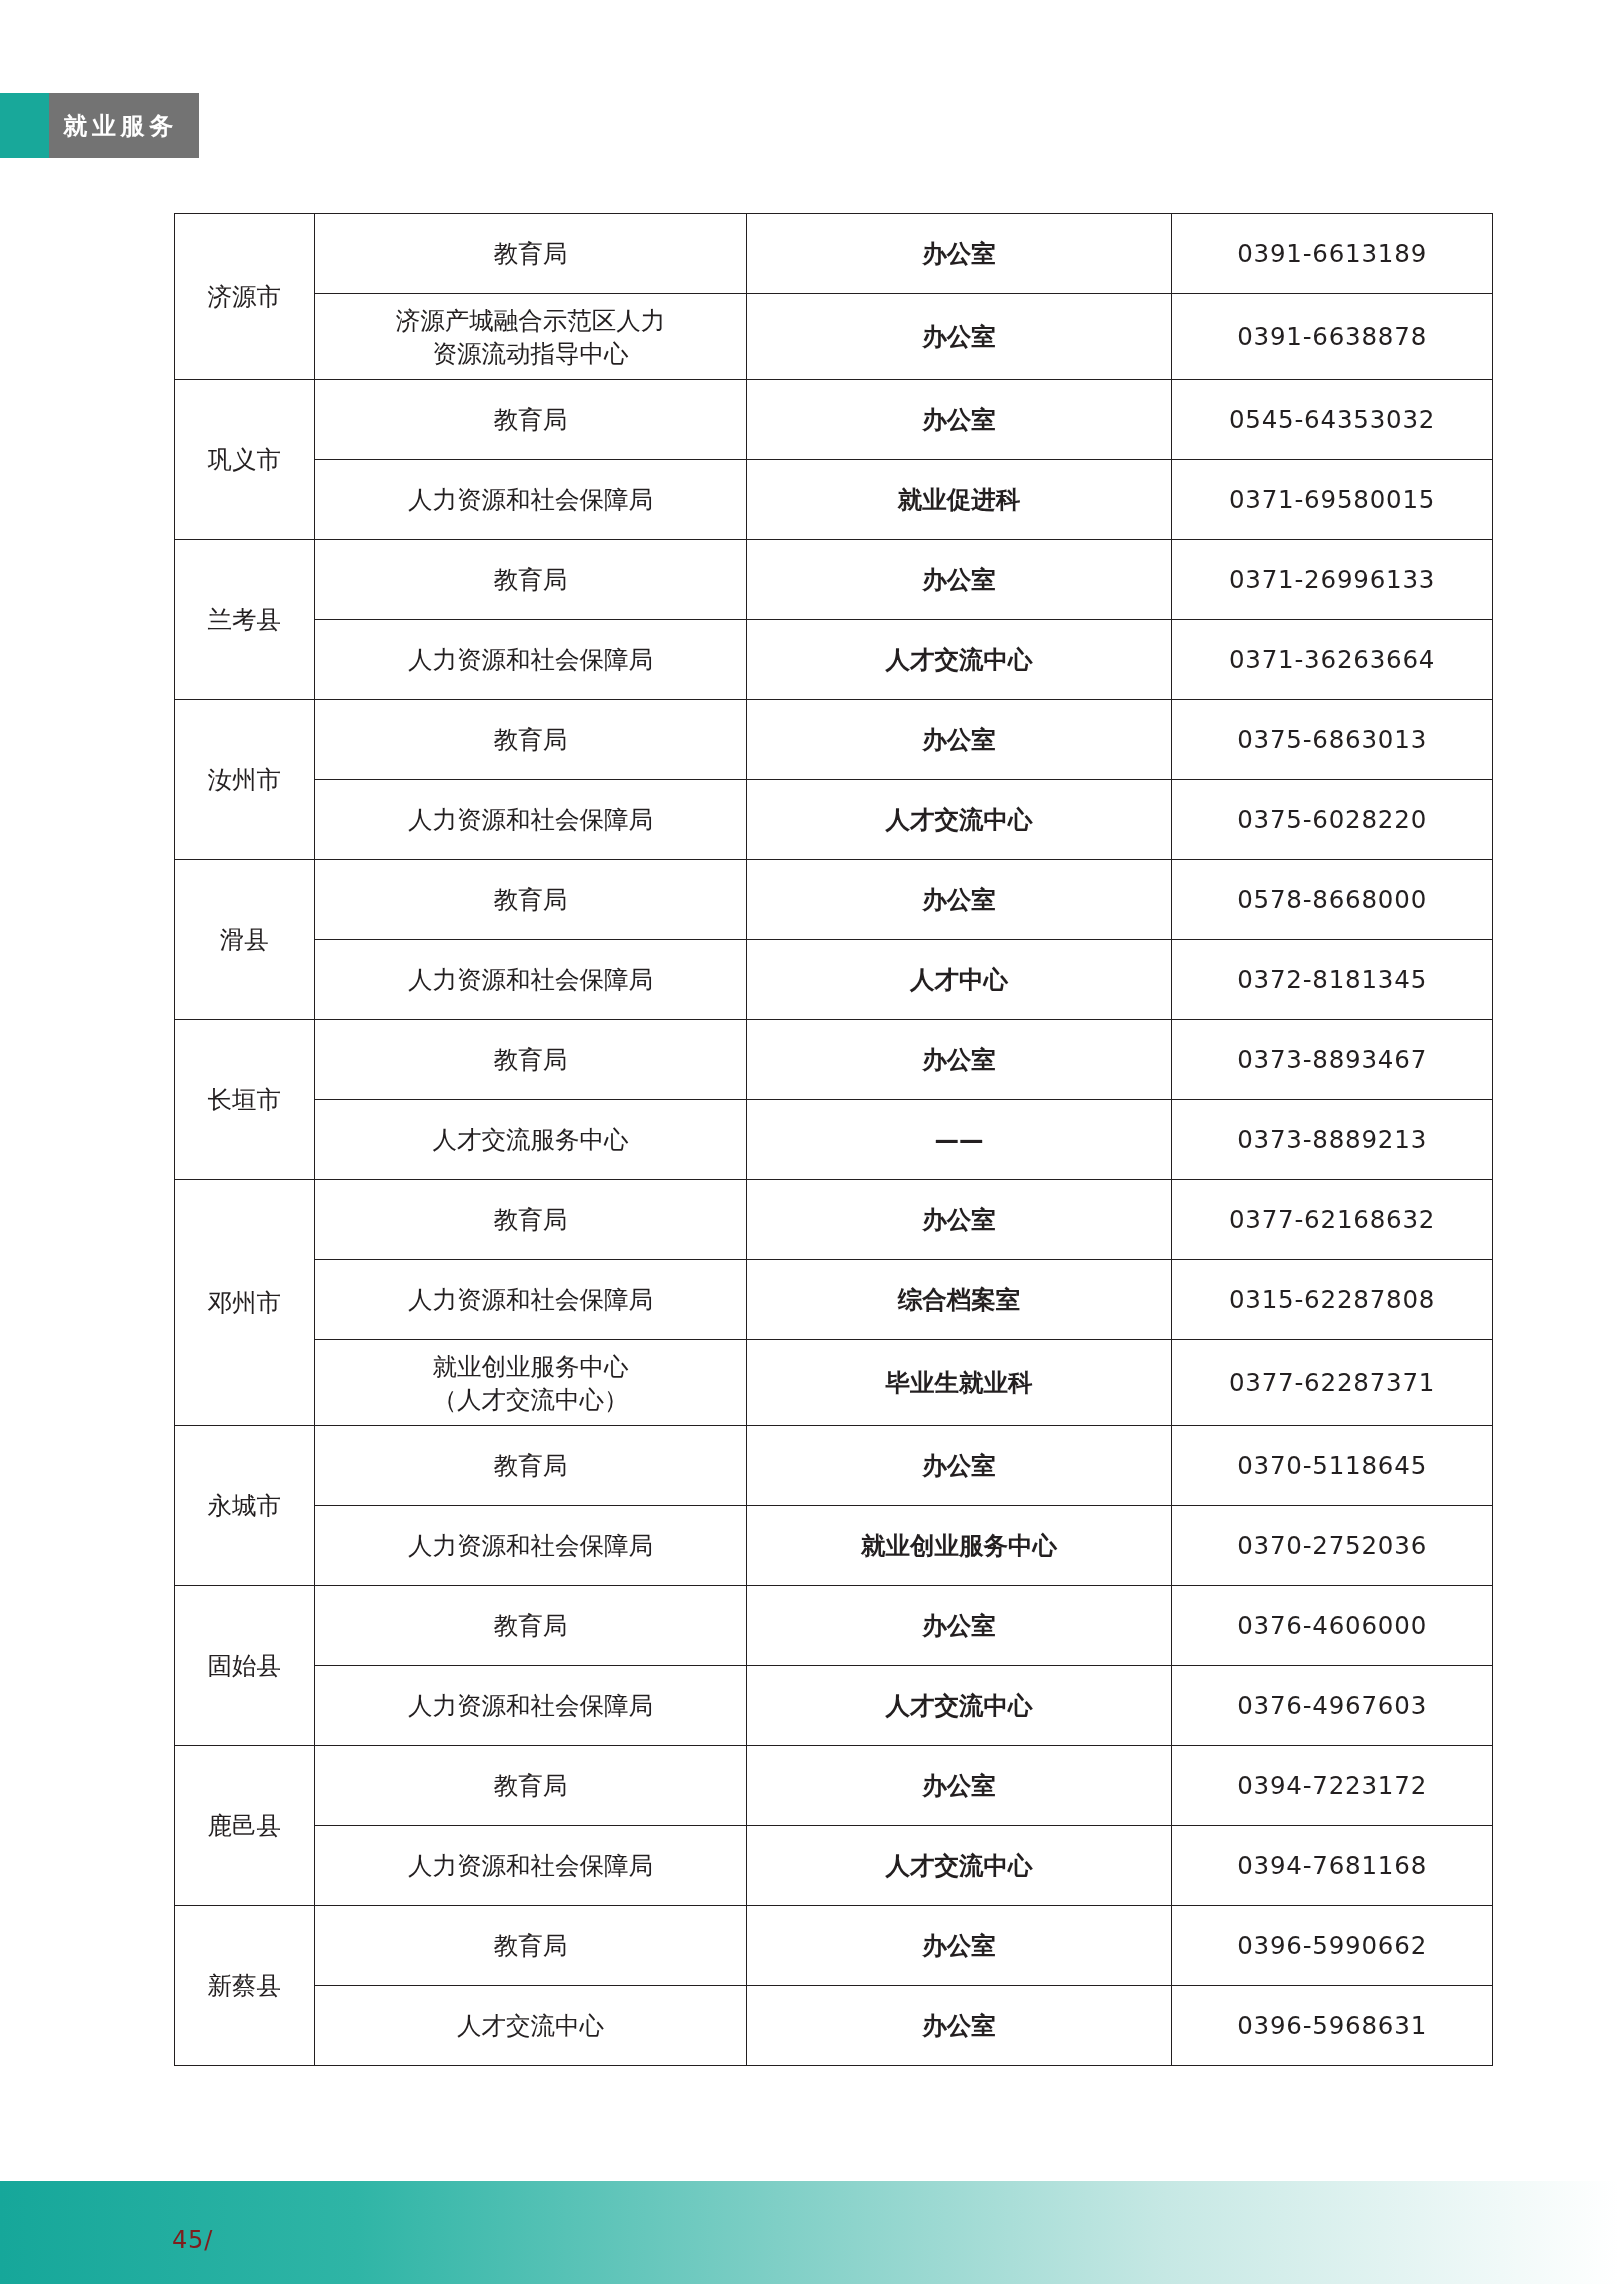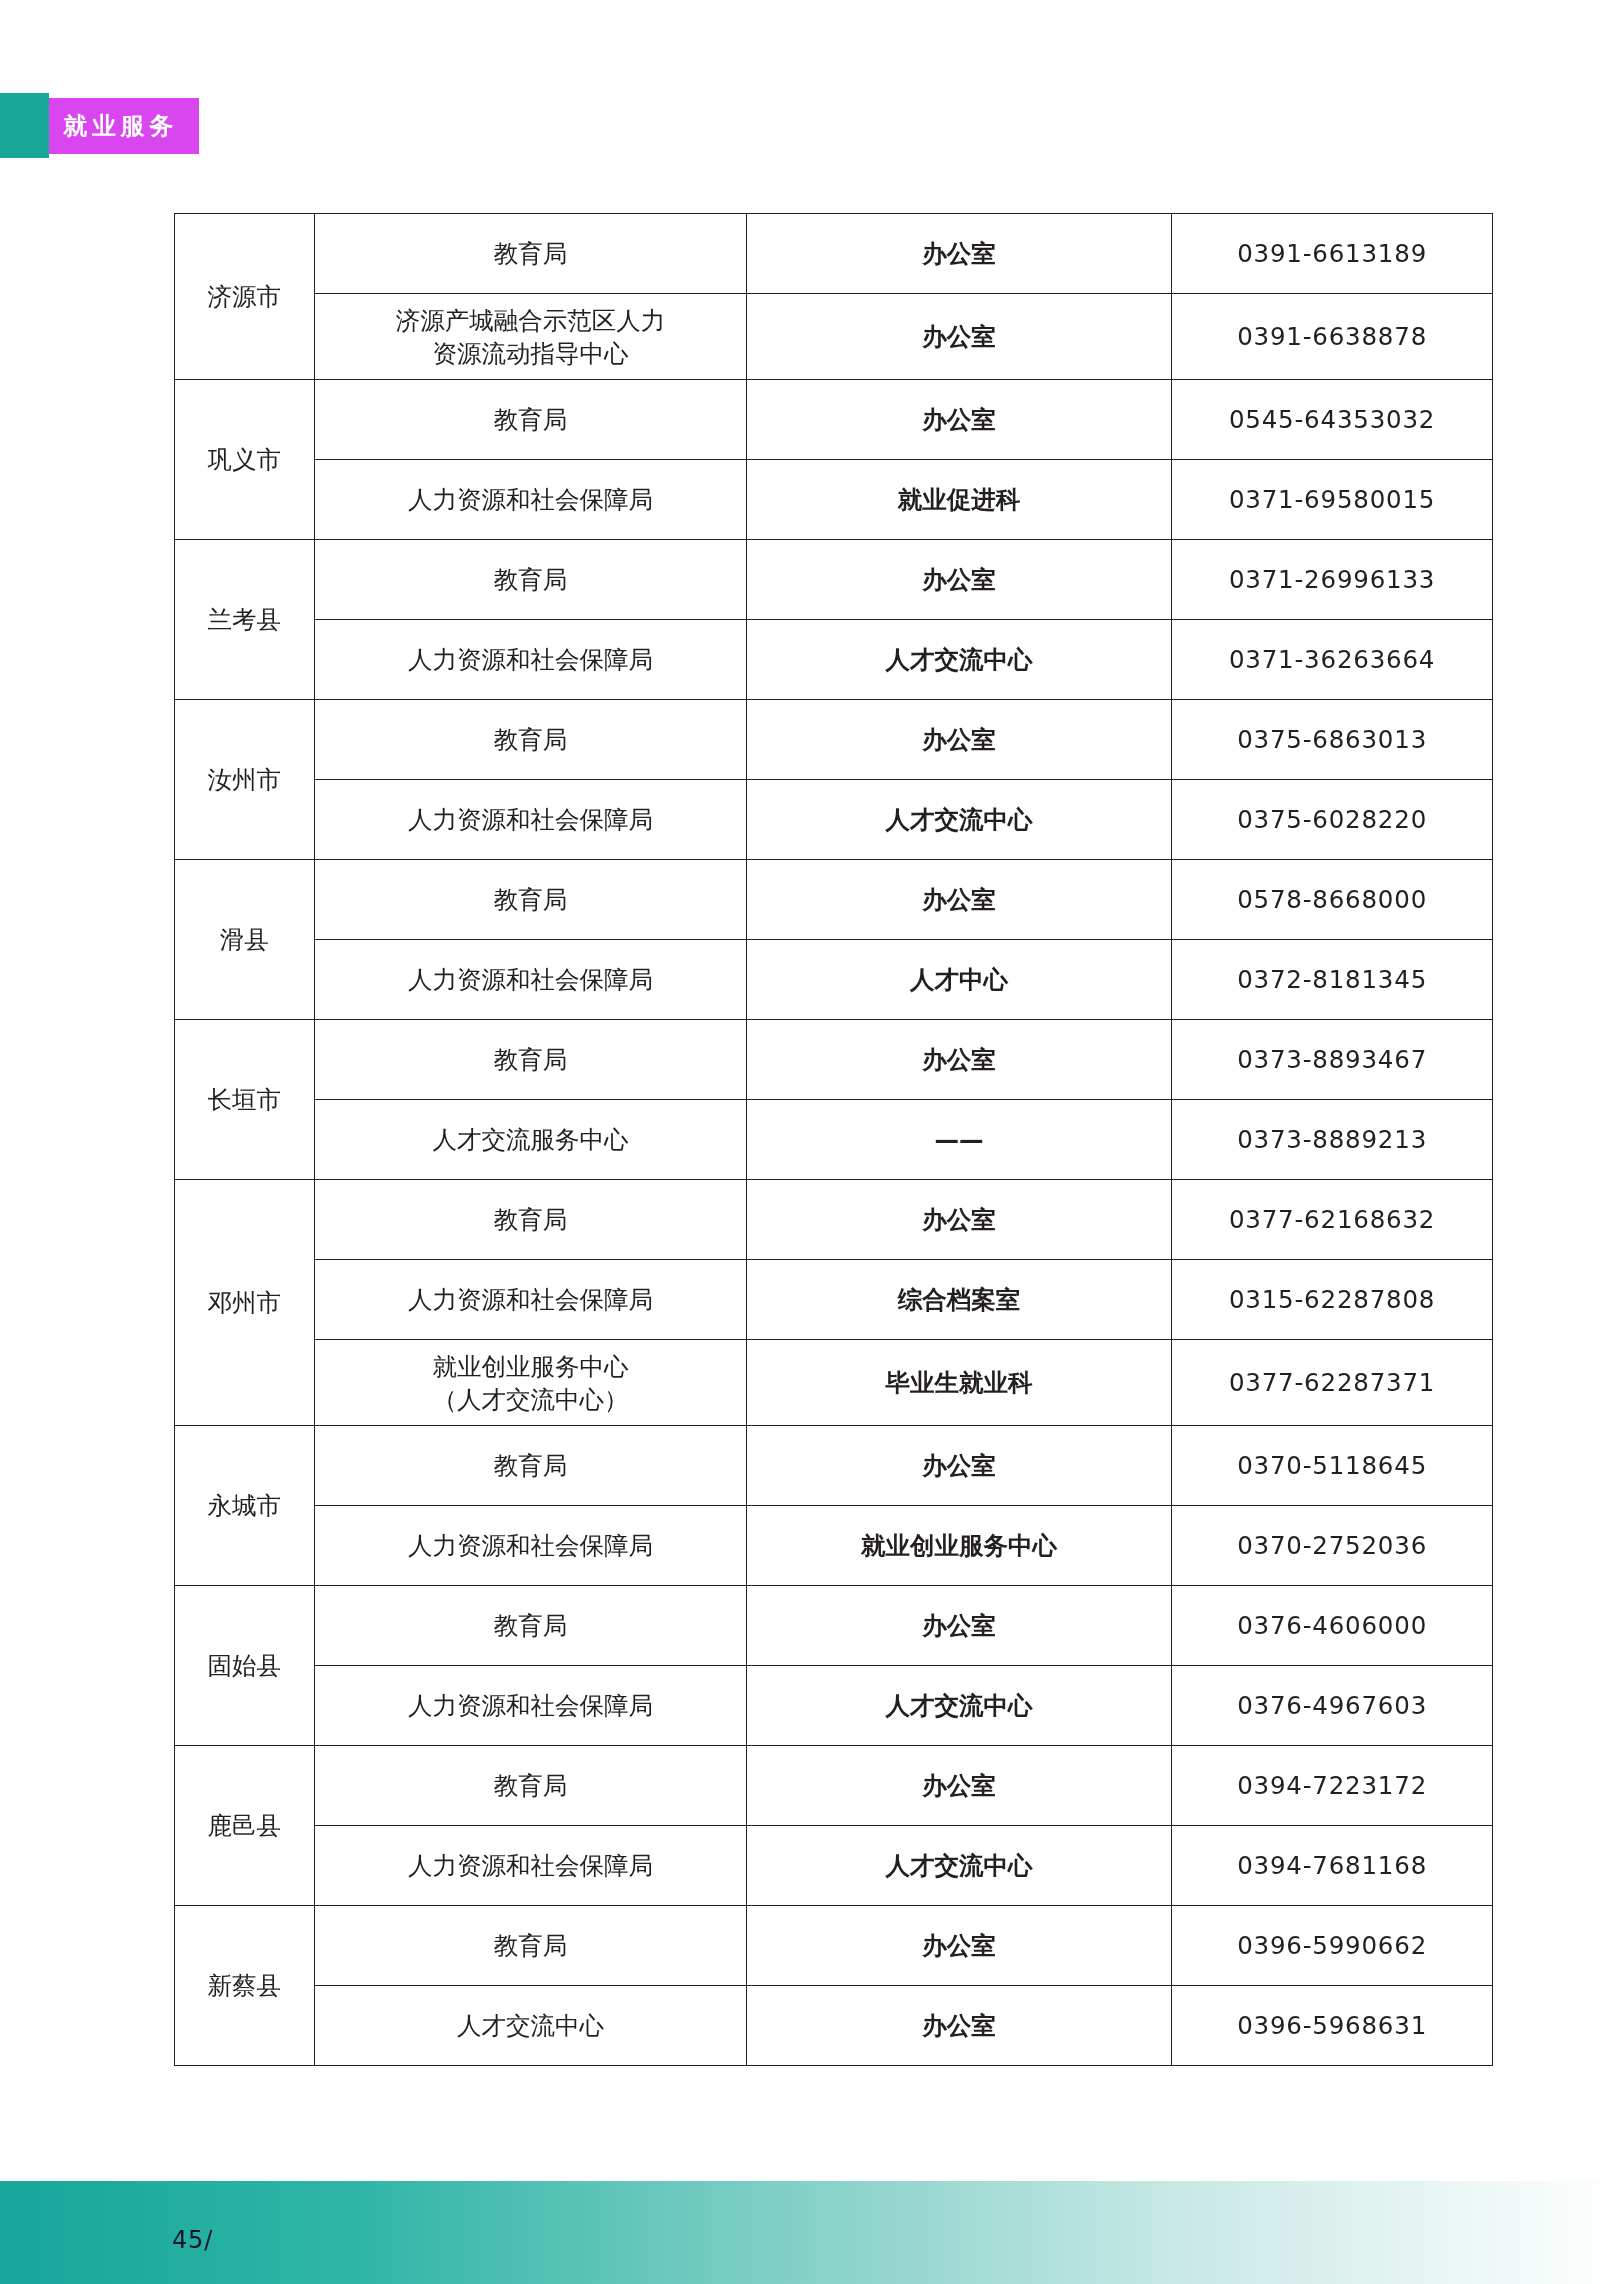--- a/index.html
+++ b/index.html
@@ -24,22 +24,22 @@
     height: 65px;
     display: flex;
     align-items: center;
   }
   .header-accent {
     width: 49px;
     height: 65px;
     background: #18a89a;
   }
   .header-label {
-    height: 56px;
-    background: #d946ef;
+    height: 65px;
+    background: #737373;
     color: #ffffff;
     font-family: "DejaVu Sans", sans-serif;
     font-size: 24px;
     letter-spacing: 4.7px;
     display: flex;
     align-items: center;
     padding: 0 20.6px 0 14.2px;
     font-weight: bold;
   }
 
@@ -86,21 +86,21 @@
     left: 0;
     bottom: 0;
     width: 1619px;
     height: 103px;
     background: linear-gradient(to right, #16a79a 0%, #2fb5a6 22%, #7fcfc6 48%, #c6e8e4 72%, #ffffff 100%);
   }
   .footer-page {
     position: absolute;
     left: 172px;
     bottom: 30px;
-    color: #0f172a;
+    color: #7f1d1d;
     font-family: "DejaVu Sans", sans-serif;
     font-size: 24px;
     letter-spacing: 0.8px;
   }
 </style>
 </head>
 <body>
 
 <div class="header-bar">
   <div class="header-accent"></div>

